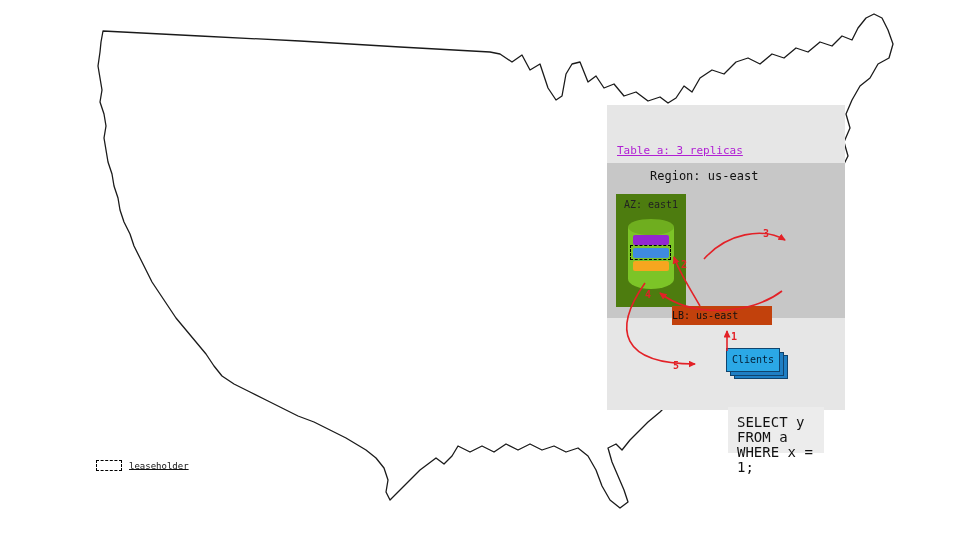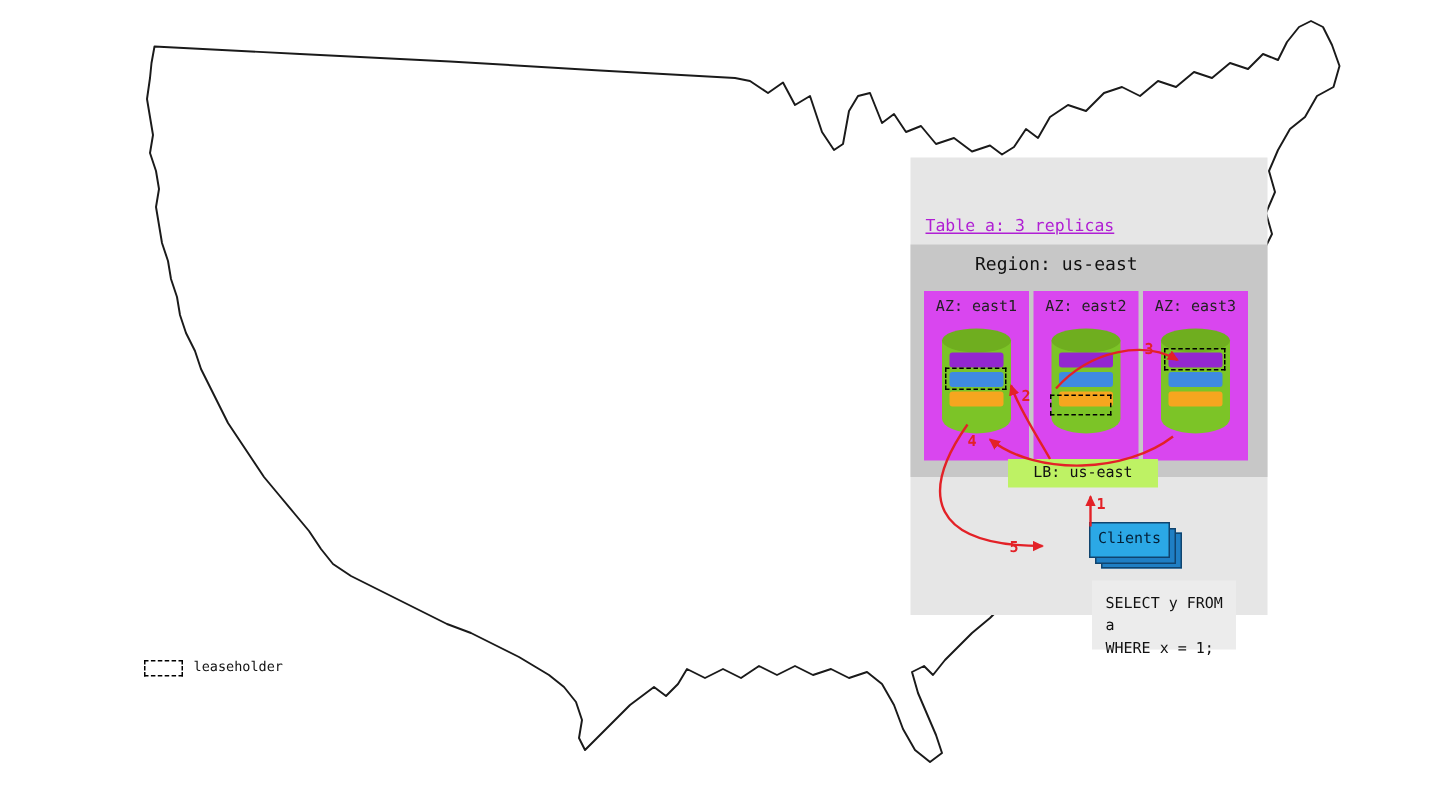--- a/index.html
+++ b/index.html
@@ -19,62 +19,62 @@
   .c-ta { color:#b01fd4;text-decoration:underline; }
   .c-ia { color:#4187f0; }
   .c-tb { color:#f5a623; }
 
   .region {
     position:absolute; left:0; top:58px; width:238px; height:155px;
     background:#c7c7c7;
   }
   .region-title { position:absolute; left:11px; top:6px; font-size:12px; color:#111;padding-left:32px; }
   .az {
-    position:absolute; top:31px; width:70px; height:113px; background:#d946ef;
+    position:absolute; top:31px; width:70px; height:113px; background:#4d7c0f;
   }
   .az-label { text-align:center; font-size:10px; color:#222; margin-top:5px; }
 
   .cyl { position:absolute; left:12px; top:25px; width:46px; height:70px; }
   .cyl-top {
     position:absolute; left:0; top:0; width:46px; height:16px;
     border-radius:50%; background:#6fae1f;
   }
   .cyl-body {
     position:absolute; left:0; top:8px; width:46px; height:62px;
     background:#7cc427; border-radius:0 0 23px 23px / 0 0 10px 10px;
   }
   .bar { position:absolute; left:5px; width:36px; height:10px; border-radius:2px; }
   .bar-ta { background:#9327d0; }
   .bar-ia { background:#3f8ae0; }
   .bar-tb { background:#f6a61f; }
   .lease-box { position:absolute; border:1.5px dashed #000; background:transparent; }
 
   .lb {
     position:absolute; left:672px; top:306px; width:100px; height:19px;
-    background:#bef264; z-index:3; font-size:10px; line-height:19px;
-    text-align:center; color:#111;
+    background:#c2410c; z-index:3; font-size:10px; line-height:19px;
+    text-align:left; color:#111;
   }
 
   .clients { position:absolute; left:699px; top:348px; width:64px; height:32px; z-index:3;margin-left:27px; }
   .cl-layer { position:absolute; width:52px; height:22px; background:#1f7fc4; border:1px solid #10446e; }
   .cl-l3 { left:8px; top:7px; }
   .cl-l2 { left:4px; top:4px; }
   .cl-front {
     position:absolute; left:0; top:0; width:52px; height:22px;
     background:#2ba8e6; border:1px solid #10446e;
     font-size:10px; line-height:22px; text-align:center; color:#042038;
   }
 
   .sql {
-    position:absolute; left:728px; top:387px; width:96px; height:46px;
-    background:#ececec; z-index:2; font-size:10px; line-height:15px;
+    position:absolute; left:728px; top:407px; width:96px; height:46px;
+    background:#ececec; z-index:2; font-size:14px; line-height:15px;
     padding:8px 0 0 9px; box-sizing:border-box; color:#111;
   }
 
-  .key { position:absolute; left:96px; top:440px; z-index:2; font-size:9px; color:#111; }
+  .key { position:absolute; left:96px; top:460px; z-index:2; font-size:9px; color:#111;text-decoration:underline; }
   .key-box {
     display:inline-block; width:24px; height:9px; border:1.5px dashed #000;
     vertical-align:middle; margin-right:7px;
   }
   .key-label { vertical-align:middle; }
 
   .anum {
     position:absolute; z-index:7; color:#e32127; font-size:10px; font-weight:bold;
   }
 </style>
@@ -110,43 +110,21 @@
         <div class="cyl">
           <div class="cyl-body"></div>
           <div class="cyl-top"></div>
           <div class="bar bar-ta" style="top:16px"></div>
           <div class="bar bar-ia" style="top:29px"></div>
           <div class="bar bar-tb" style="top:42px"></div>
           <div class="lease-box" style="left:2px;top:26px;width:39px;height:13px"></div>
         </div>
       </div>
 
-      <div class="az" style="left:82px">
-        <div class="az-label">AZ: east2</div>
-        <div class="cyl">
-          <div class="cyl-body"></div>
-          <div class="cyl-top"></div>
-          <div class="bar bar-ta" style="top:16px"></div>
-          <div class="bar bar-ia" style="top:29px"></div>
-          <div class="bar bar-tb" style="top:42px"></div>
-          <div class="lease-box" style="left:-1px;top:44px;width:39px;height:12px"></div>
-        </div>
-      </div>
 
-      <div class="az" style="left:155px">
-        <div class="az-label">AZ: east3</div>
-        <div class="cyl">
-          <div class="cyl-body"></div>
-          <div class="cyl-top"></div>
-          <div class="bar bar-ta" style="top:16px"></div>
-          <div class="bar bar-ia" style="top:29px"></div>
-          <div class="bar bar-tb" style="top:42px"></div>
-          <div class="lease-box" style="left:2px;top:13px;width:39px;height:13px"></div>
-        </div>
-      </div>
     </div>
   </div>
 
   <div class="lb">LB: us-east</div>
 
   <div class="clients">
     <div class="cl-layer cl-l3"></div>
     <div class="cl-layer cl-l2"></div>
     <div class="cl-front">Clients</div>
   </div>

